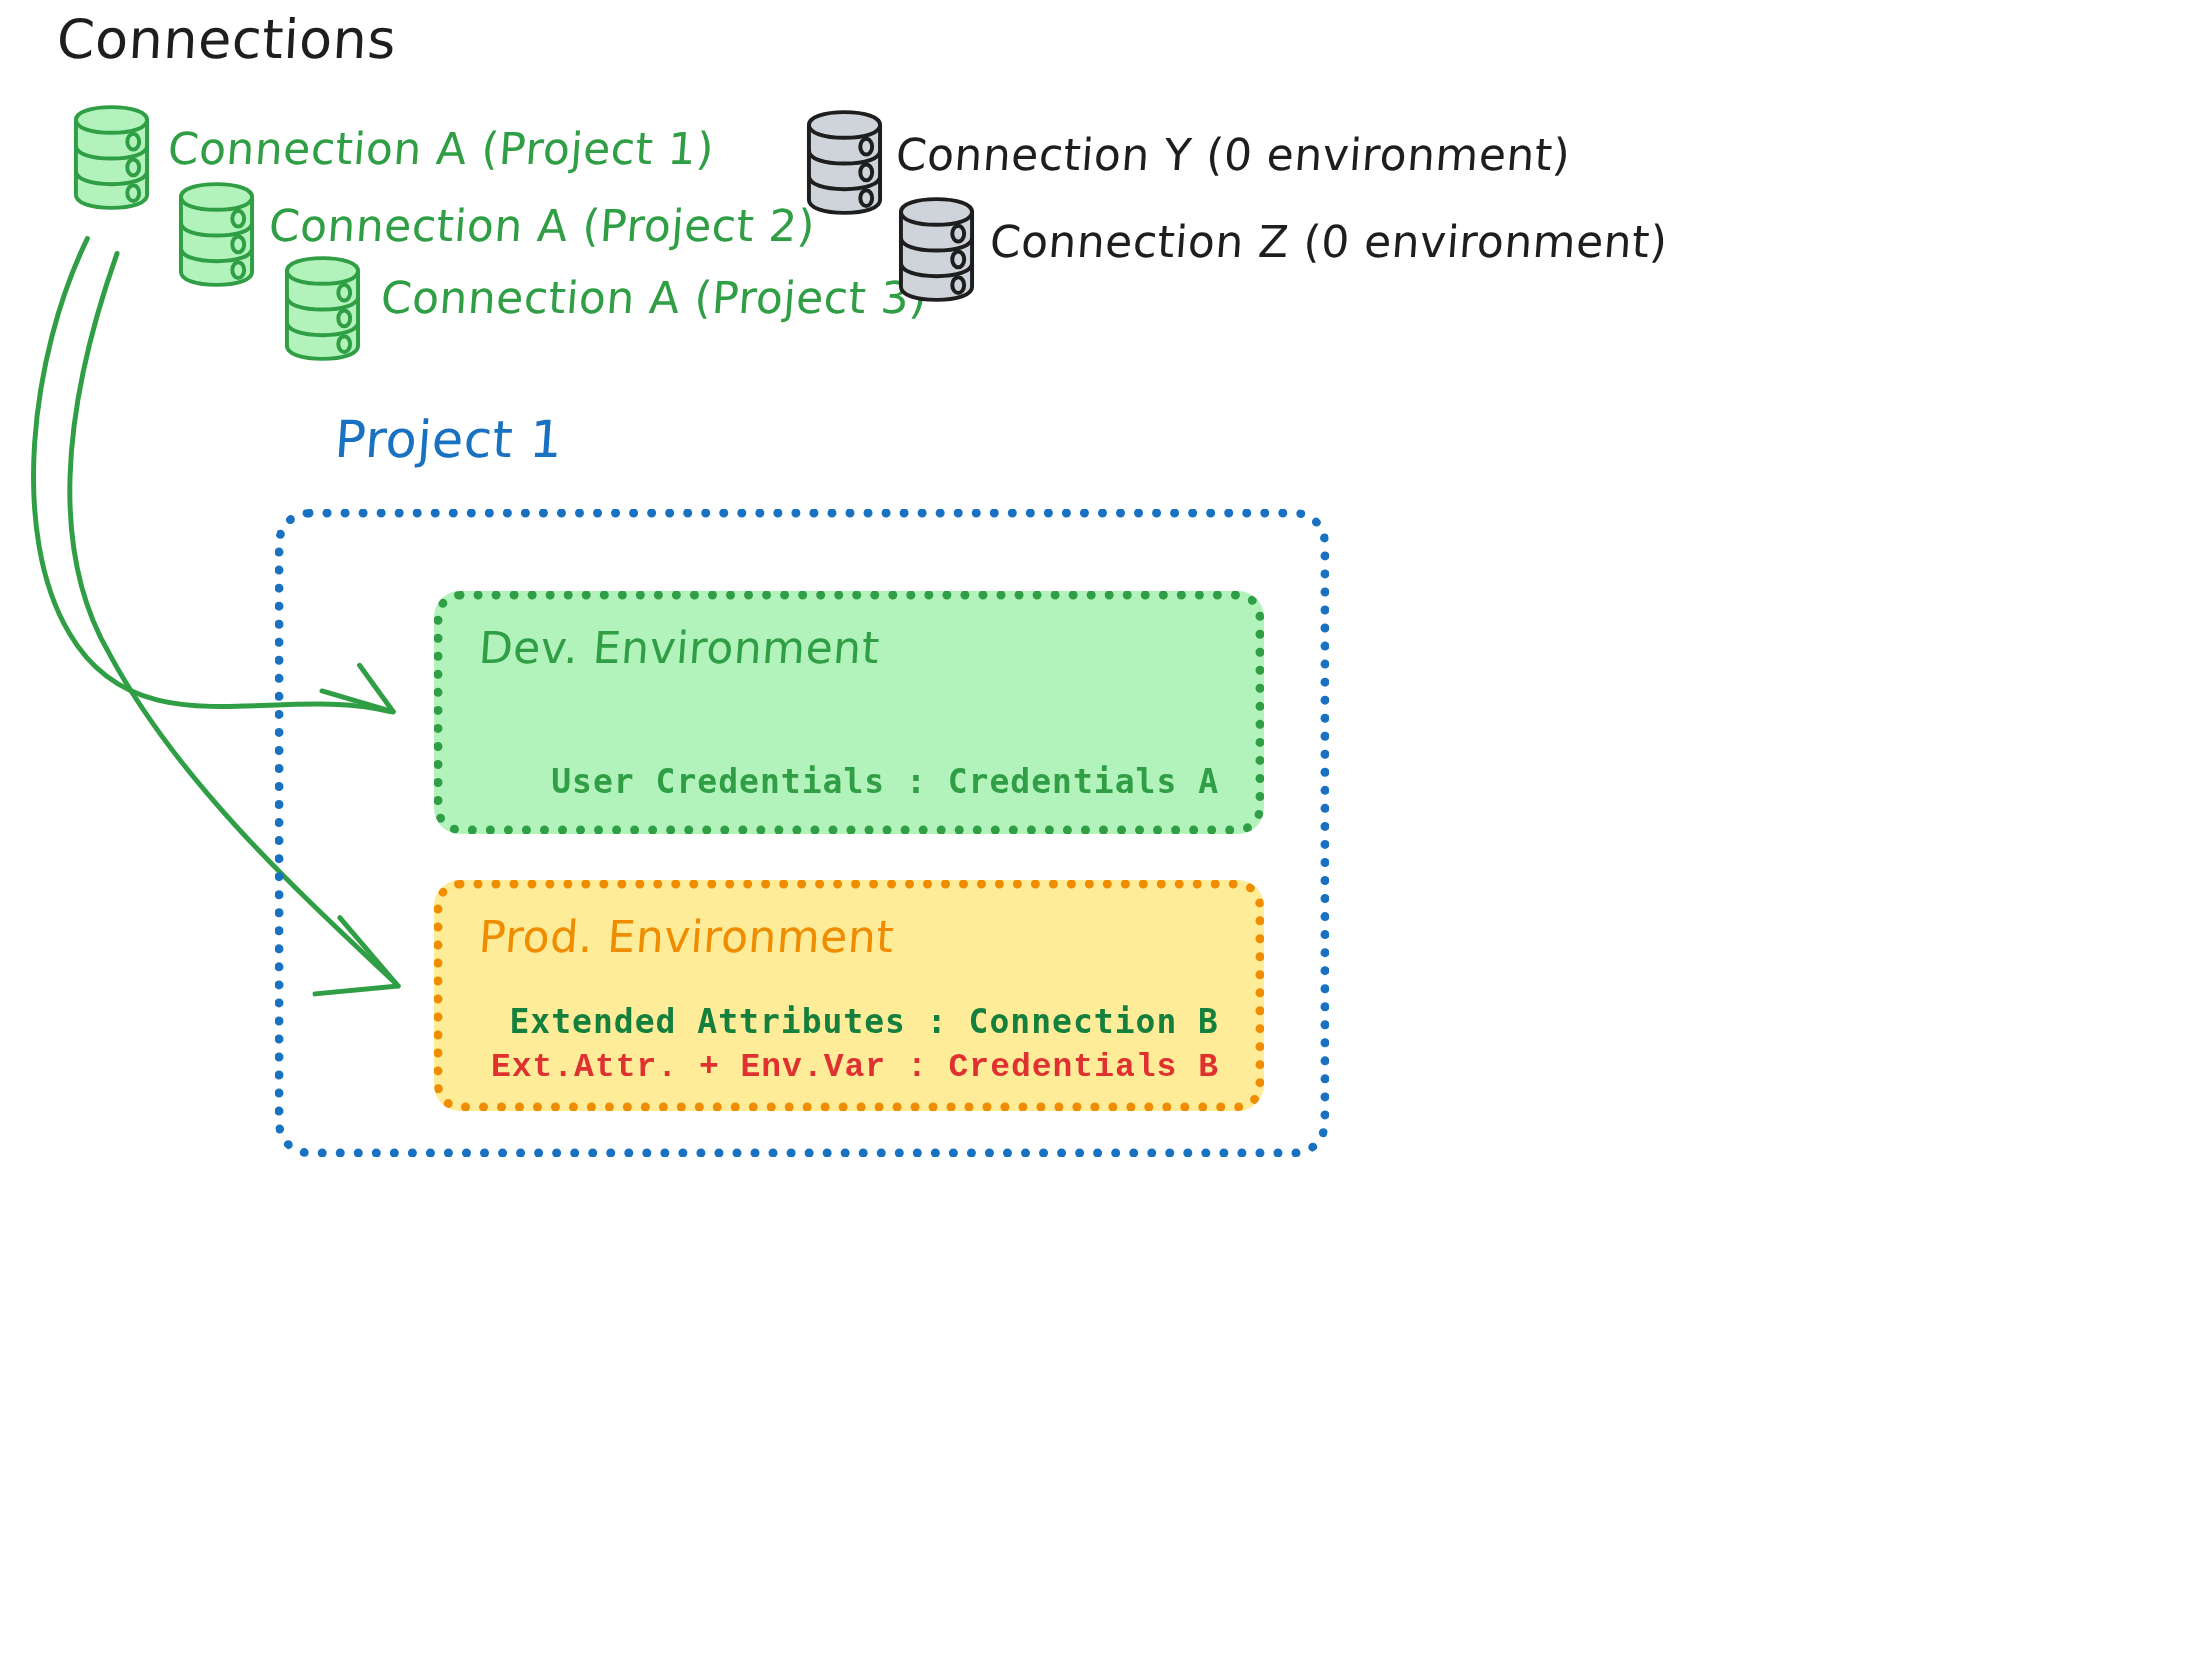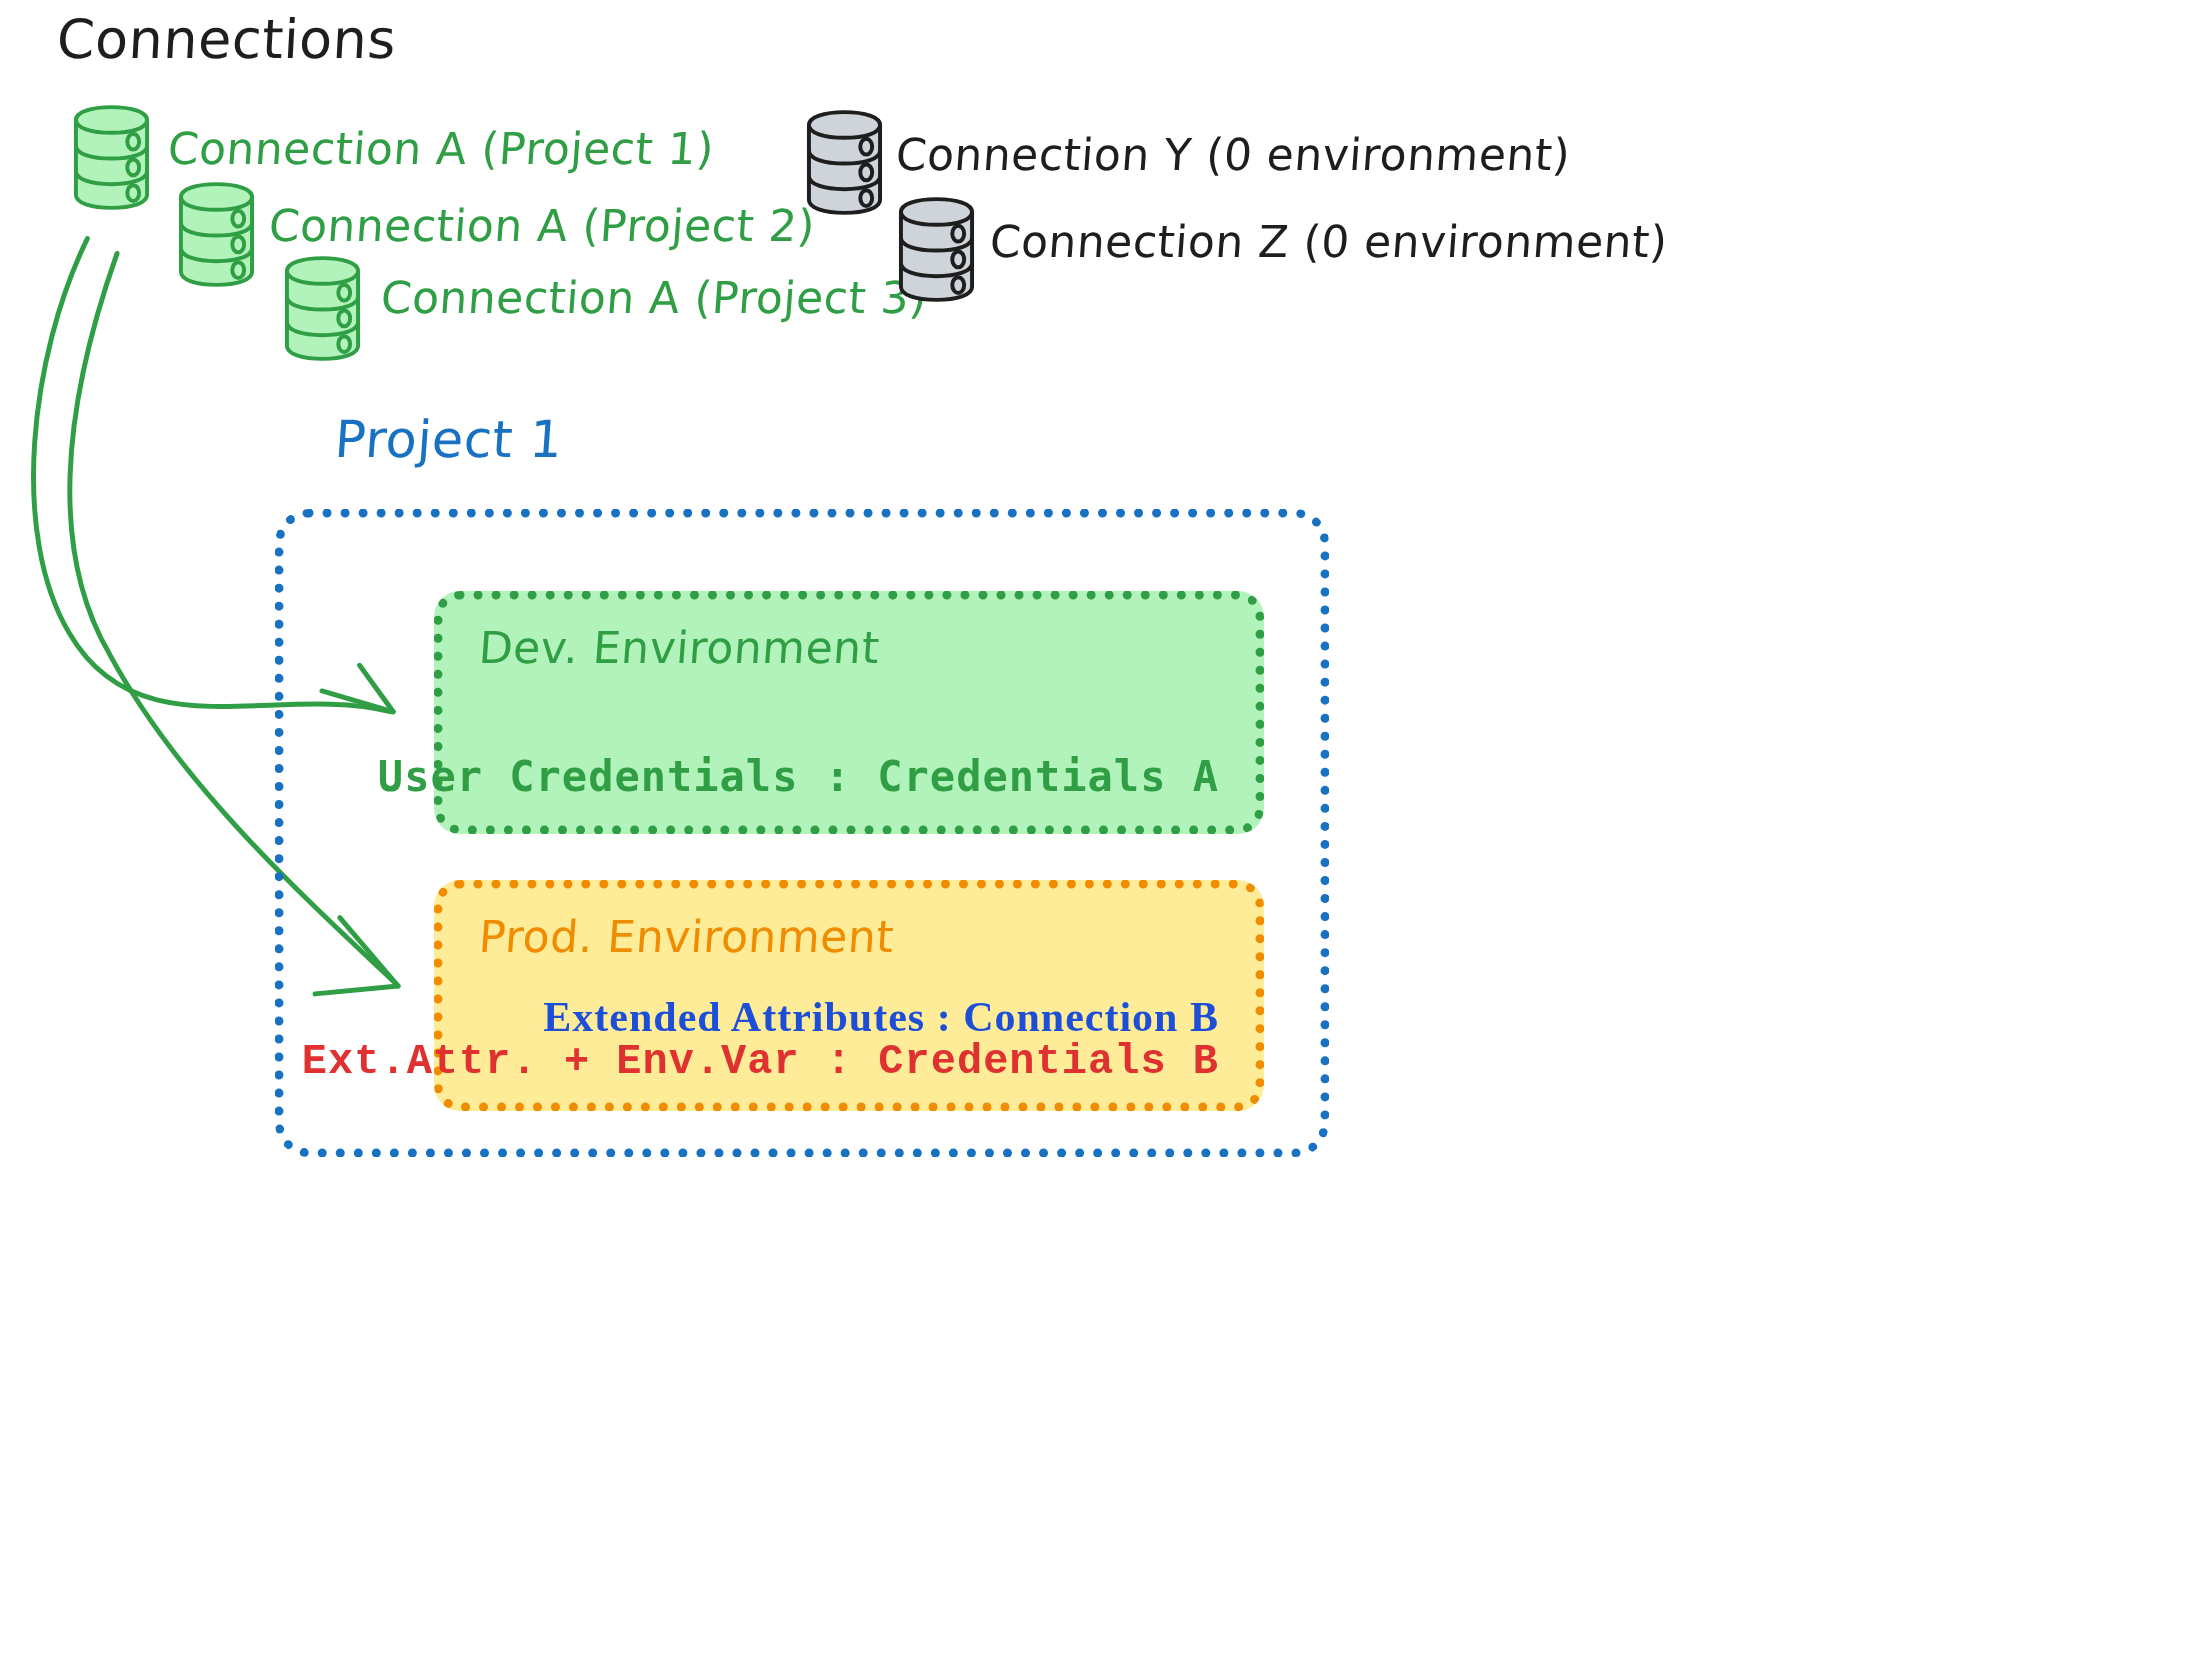--- a/index.html
+++ b/index.html
@@ -57,21 +57,21 @@
     color: #1971c2;
     transform: skewX(-4deg);
   }
   .env-title {
     position: absolute;
     font-size: 44px;
     transform: skewX(-4deg);
   }
   .env-row {
     position: absolute;
-    font-size: 42px;
+    font-size: 33px;
     letter-spacing: 1px;
   }
   
   #project-box {
     position: absolute;
     left: 275px;
     top: 509px;
     width: 1054px;
     height: 648px;
     border: 9px dotted #1971c2;
@@ -205,20 +205,20 @@
 
   <div id="project-box">
 
     <div id="dev-box" style="left:150px; top:73px;">
       <div class="env-title hand" style="left:36px; top:22px; color:#2f9e44;">Dev. Environment</div>
       <div class="env-row mono" style="right:36px; bottom:24px; color:#2f9e44;">User Credentials : Credentials A</div>
     </div>
 
     <div id="prod-box" style="left:150px; top:362px;">
       <div class="env-title hand" style="left:36px; top:22px; color:#f08c00;">Prod. Environment</div>
-      <div class="env-row mono" style="right:36px; bottom:61px; color:#1d4ed8;font-family:Liberation Serif, serif;">Extended Attributes : Connection B</div>
+      <div class="env-row mono" style="right:36px; bottom:61px; color:#15803d;">Extended Attributes : Connection B</div>
       <div class="env-row mono" style="right:36px; bottom:16px; color:#e03131;font-family:Liberation Mono, monospace;">Ext.Attr. + Env.Var : Credentials B</div>
     </div>
 
   </div>
 
 </div>
 
 
 </body></html>

